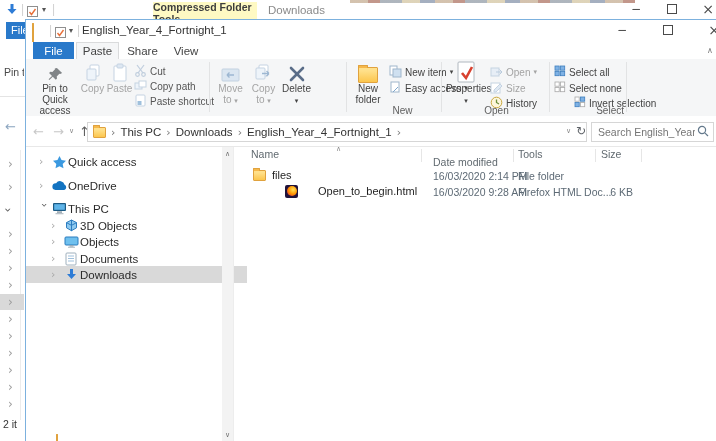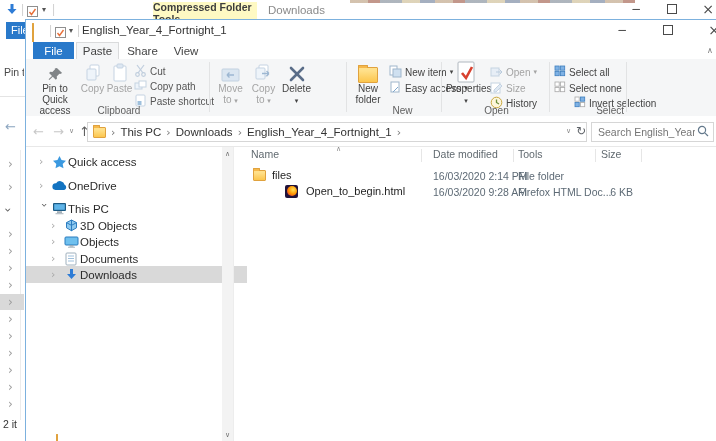--- a/index.html
+++ b/index.html
@@ -210,21 +210,20 @@
           </svg></span>
       <span style="color:#555;">Copy path</span>
     </div>
     <div class="smrow" style="left:108px;top:35px;">
       <span><svg width="13" height="13">
             <rect x="2" y="1" width="9" height="11" rx="1" fill="#fff" stroke="#c5d3e2"></rect>
             <rect x="3.5" y="7" width="4" height="4" fill="#9fc0dc"></rect>
           </svg></span>
       <span style="color:#555;">Paste shortcut</span>
     </div>
-    <div class="grp-label" style="left:3px;width:180px;">Clipboard</div>
     <div class="rsep" style="left:183px;"></div>
 
     <div class="bigbtn dis" style="left:188px;width:33px;">
       <div class="bicon">
         <svg width="21" height="17">
             <rect x="2" y="3" width="17" height="12" rx="1" fill="#dbe6f1" stroke="#c2d1e0"></rect>
             <path d="M14 9H7m0 0l2.5-2.5M7 9l2.5 2.5" stroke="#9db7d2" fill="none" stroke-width="1.4"></path>
           </svg>
       </div>
       <div><span>Move</span><br><span>to</span> <span class="glyph" style="font-size:7px;">▾</span></div>
@@ -457,39 +456,39 @@
     <div id="nav-scrollbar">
       <div class="sb-arrow glyph" style="top:0;">∧</div>
       <div class="sb-arrow glyph" style="bottom:0;">∨</div>
     </div>
     <div id="pane-divider"></div>
 
     
     <span class="colhead" style="left:225px;">Name</span>
     <span class="colhead glyph" style="left:310px;top:-2px;font-size:7px;color:#8a8a8a;">∧</span>
     <div class="colsep" style="left:395px;"></div>
-    <span class="colhead" style="left:407px;">Date modified</span>
+    <span class="colhead" style="left:407px;margin-top:8px;">Date modified</span>
     <div class="colsep" style="left:487px;"></div>
     <span class="colhead" style="left:492px;">Tools</span>
     <div class="colsep" style="left:569px;"></div>
     <span class="colhead" style="left:575px;">Size</span>
     <div class="colsep" style="left:615px;"></div>
 
     
     <div>
       <div class="frow" style="left:227px;top:20px;gap:6px;">
         <span class="folder" style="width:13px;height:11px;flex:none;"></span>
         <span class="fname">files</span>
       </div>
       <span class="fmeta" style="left:407px;top:23px;">16/03/2020 2:14 PM</span>
       <span class="fmeta" style="left:492px;top:23px;">File folder</span>
       <span class="fmeta" style="left:545px;top:23px;width:62px;text-align:right;"></span>
     </div>
     <div>
-      <div class="frow" style="left:227px;top:36px;gap:8px;padding-left:32px;">
+      <div class="frow" style="left:227px;top:36px;gap:20px;padding-left:32px;">
         <span class="firefox-ic"></span>
         <span class="fname">Open_to_begin.html</span>
       </div>
       <span class="fmeta" style="left:407px;top:39px;">16/03/2020 9:28 AM</span>
       <span class="fmeta" style="left:492px;top:39px;">Firefox HTML Doc...</span>
       <span class="fmeta" style="left:545px;top:39px;width:62px;text-align:right;">6 KB</span>
     </div>
   </div>
 </div>
 

